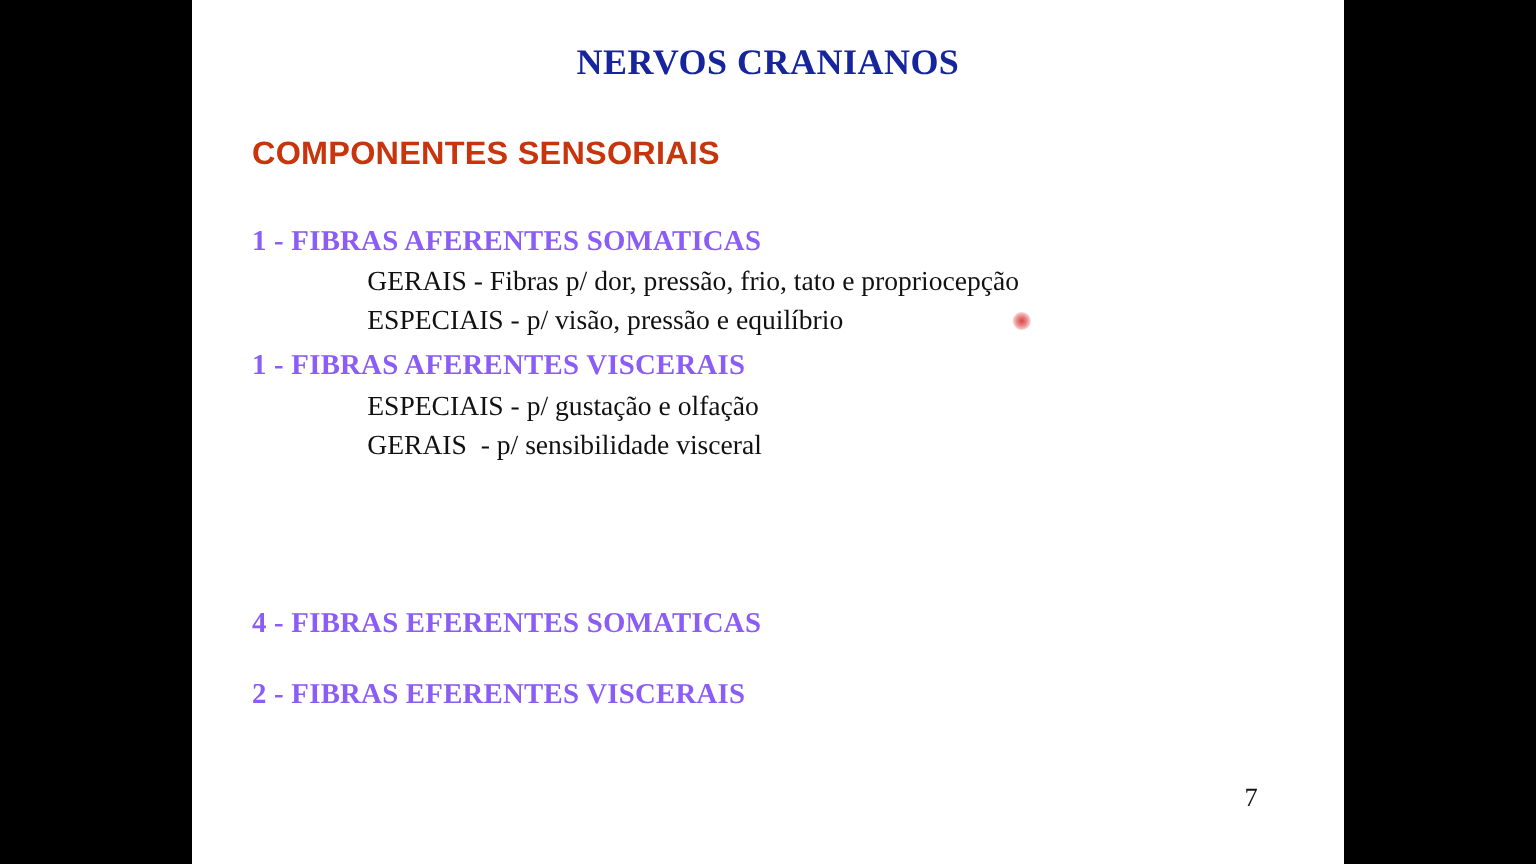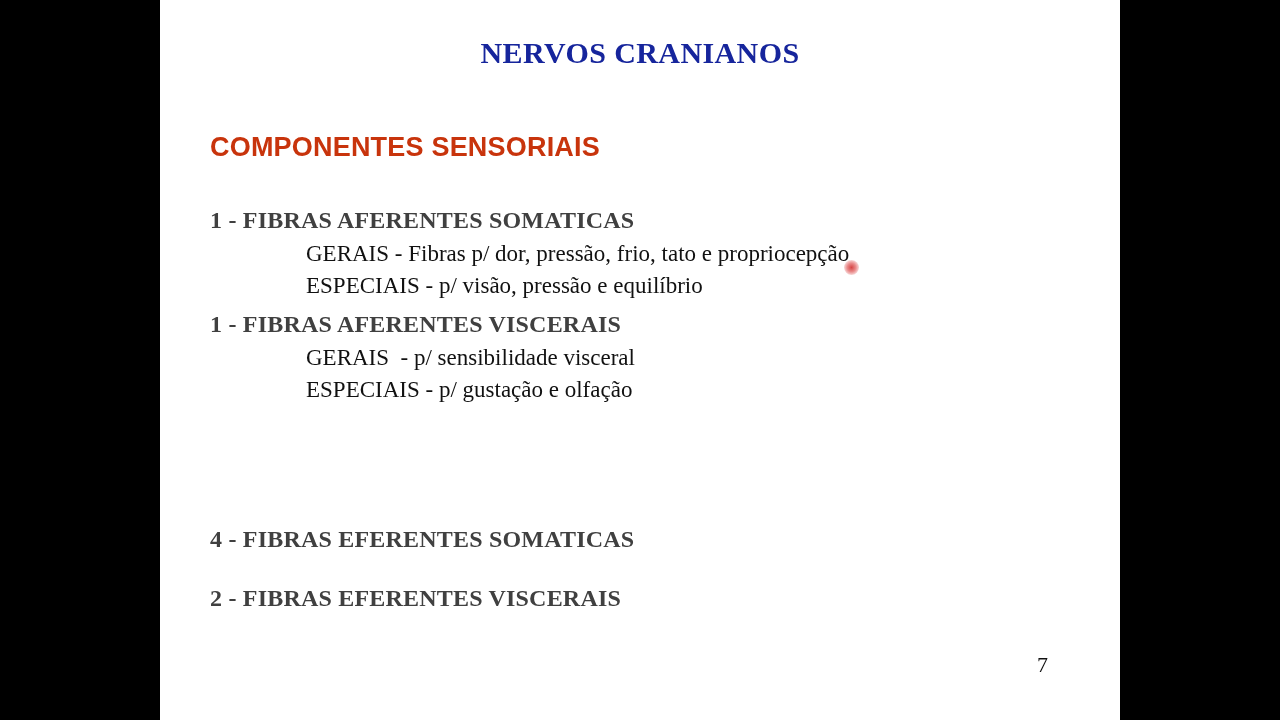--- a/index.html
+++ b/index.html
@@ -32,39 +32,39 @@
     text-align: center;
     font-family: "Liberation Serif", serif;
     font-weight: bold;
     font-size: 30px;
     color: #16259c;
     letter-spacing: 0.4px;
   }
   .body-block {
     position: absolute;
     left: 50px;
-    top: 132px;
+    top: 113px;
     width: 880px;
   }
   .section-head {
     font-family: "Liberation Sans", sans-serif;
     font-weight: bold;
     font-size: 27px;
     color: #c8340c;
     letter-spacing: 0.2px;
     margin: 0;
   }
   .section-head.motores {
     margin-top: 0;
   }
   .item-head {
     font-family: "Liberation Serif", serif;
     font-weight: bold;
     font-size: 24px;
-    color: #404040;
+    color: #8b5cf6;
     margin: 0;
     letter-spacing: 0.2px;
   }
   .sub-line {
     font-family: "Liberation Serif", serif;
     font-size: 23px;
     color: #111111;
     margin: 0 0 0 96px;
     line-height: 1.38;
     white-space: pre;
@@ -123,22 +123,22 @@
       <div class="item-head">1 - FIBRAS AFERENTES SOMATICAS</div>
       <div class="subgroup">
         <div class="sub-line">GERAIS - Fibras p/ dor, pressão, frio, tato e propriocepção</div>
         <div class="sub-line">ESPECIAIS - p/ visão, pressão e equilíbrio</div>
       </div>
 
       <div class="gap-2"></div>
 
       <div class="item-head">1 - FIBRAS AFERENTES VISCERAIS</div>
       <div class="subgroup">
+        <div class="sub-line">ESPECIAIS - p/ gustação e olfação</div>
         <div class="sub-line">GERAIS  - p/ sensibilidade visceral</div>
-        <div class="sub-line">ESPECIAIS - p/ gustação e olfação</div>
       </div>
 
       <div class="gap-3"></div>
 
 
       <div class="gap-4"></div>
 
       <div class="item-head">4 - FIBRAS EFERENTES SOMATICAS</div>
 
       <div class="gap-5"></div>

